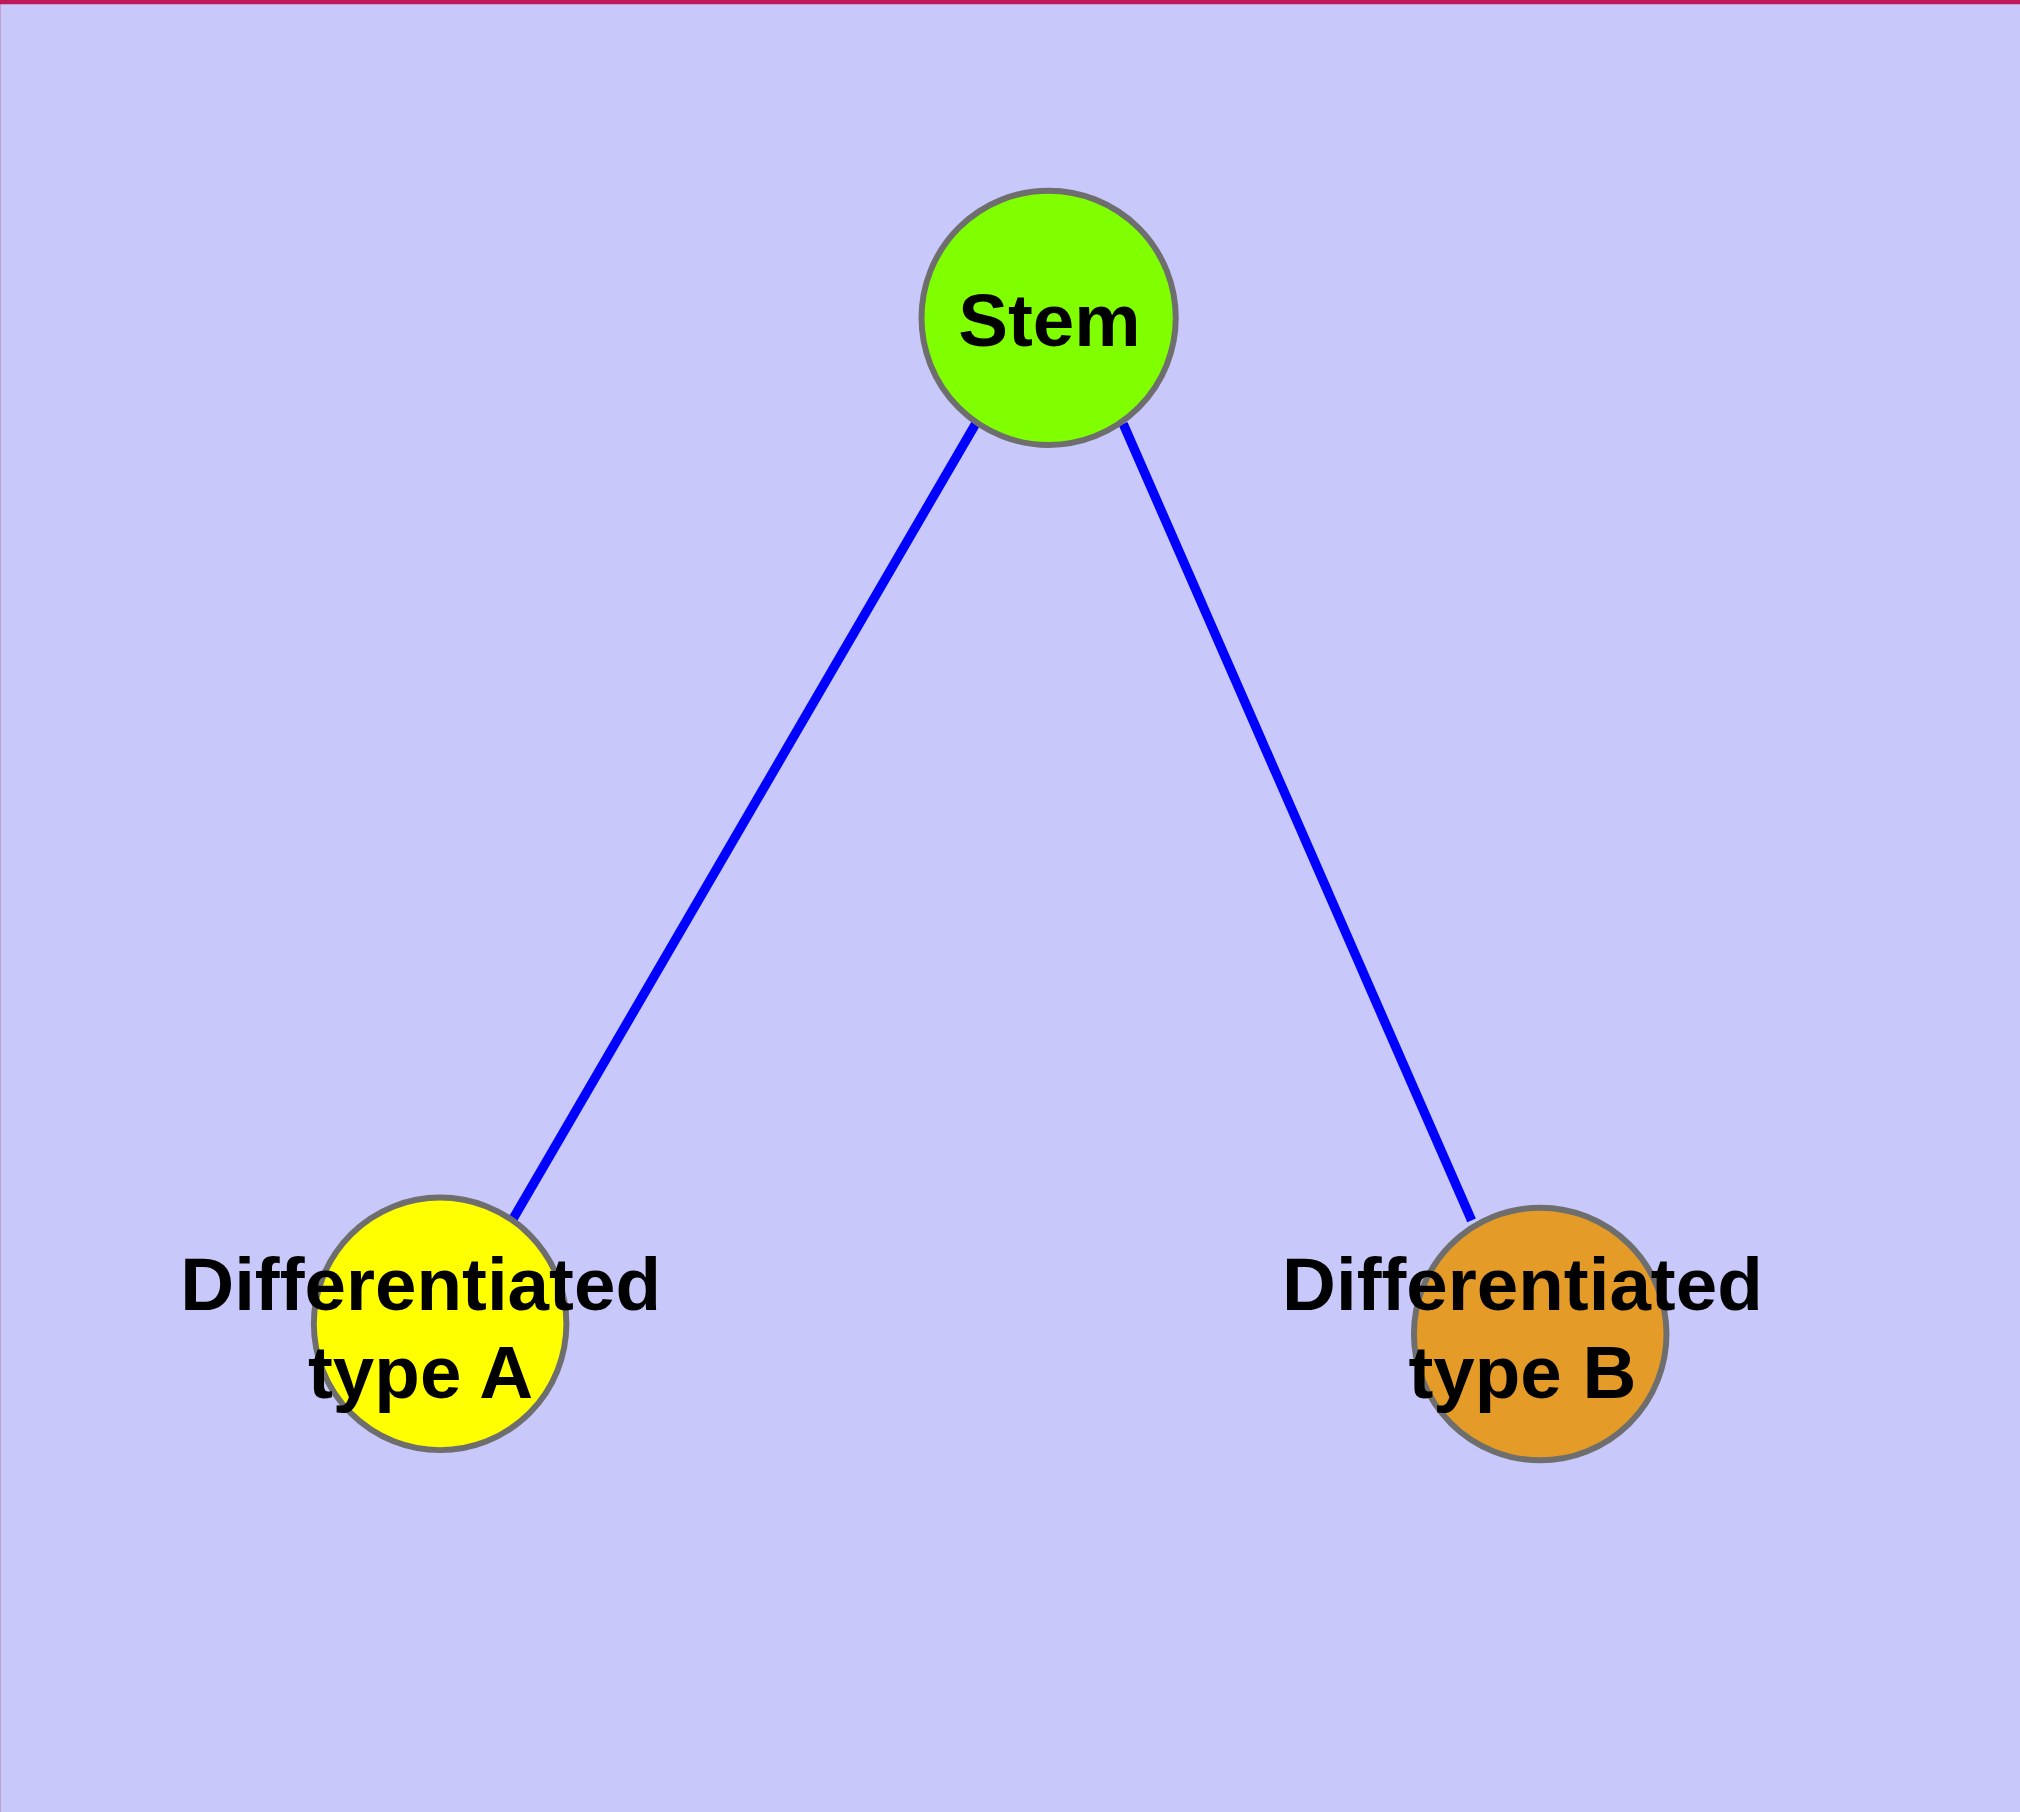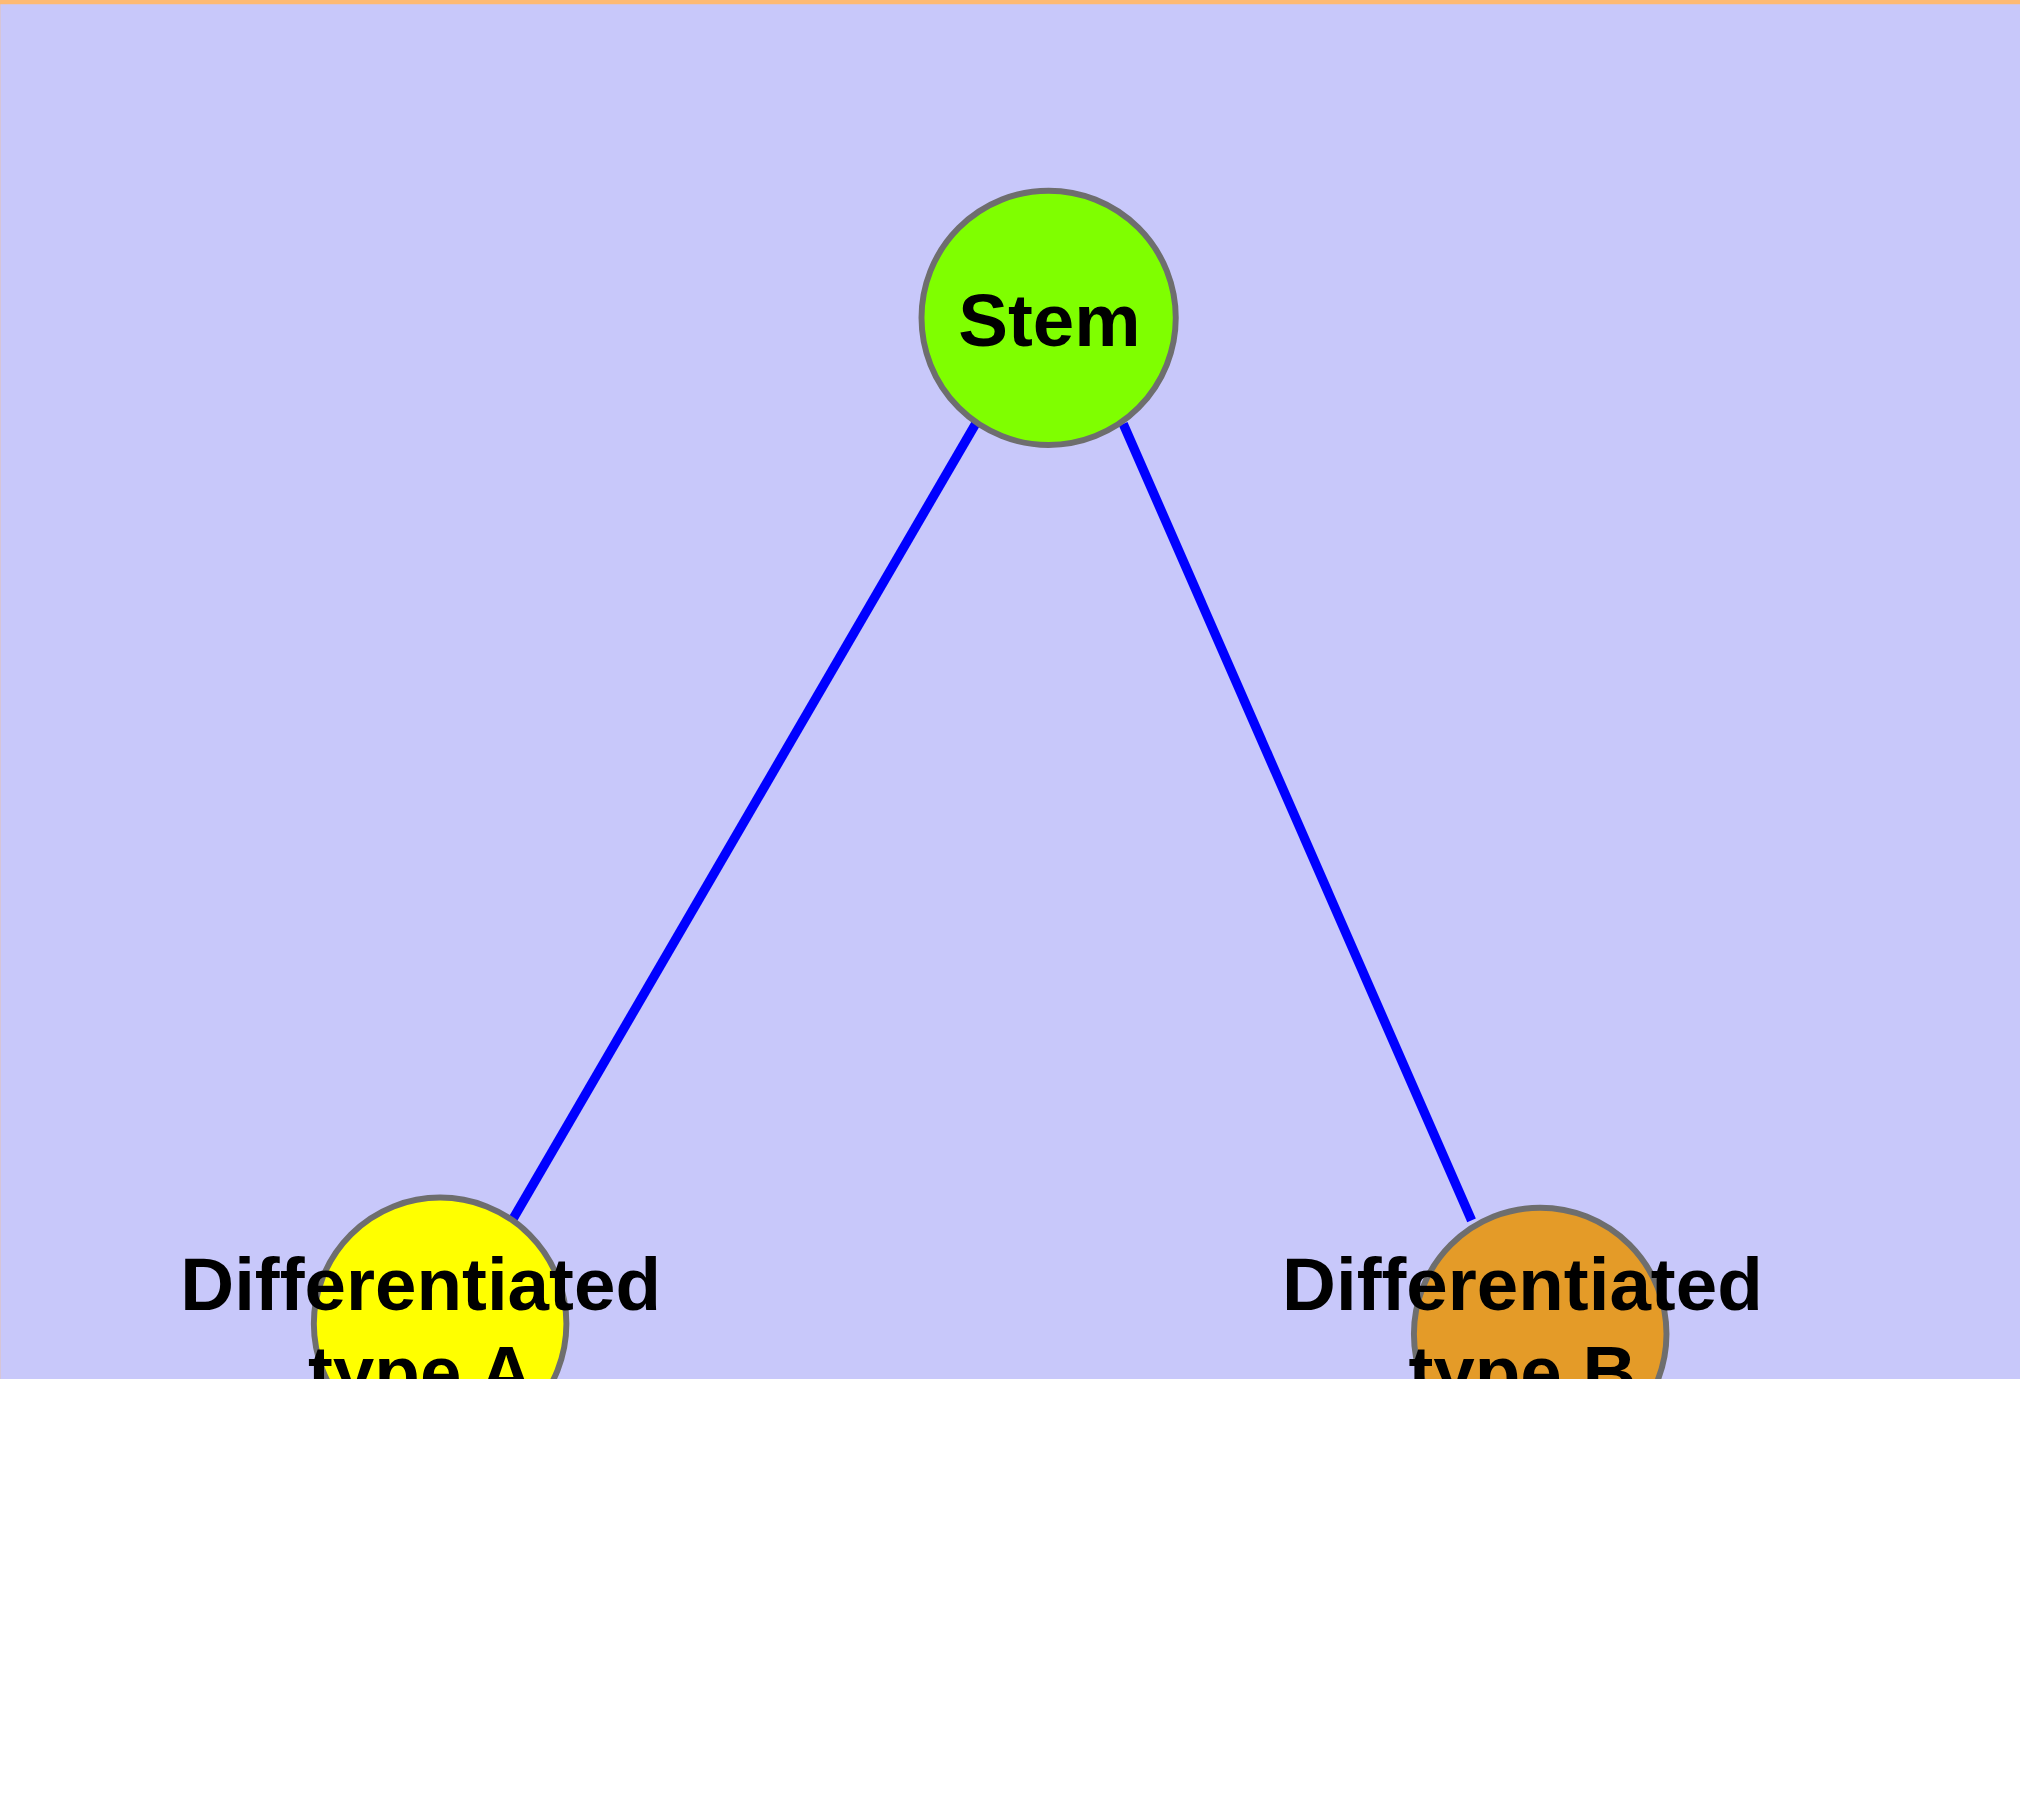--- a/index.html
+++ b/index.html
@@ -31,21 +31,21 @@
     text-anchor: middle;
     dominant-baseline: alphabetic;
   }
   .edge-line {
     stroke-linecap: butt;
   }
 </style>
 </head>
 <body>
 
-<div id="canvas" style="width: 2021px; height: 1379px; background: #fdba74;">
+<div id="canvas" style="width: 2021px; height: 1812px; background: #be185d;">
   <svg id="graph-svg" viewBox="0 0 2384 2138" xmlns="http://www.w3.org/2000/svg">
 
     <rect id="bg-rect" x="0" y="5" width="2384" height="2133" fill="#c8c8fa"></rect>
 
     <g>
       <line class="edge-line" id="edge-0" x1="1152" y1="498" x2="604" y2="1440" stroke="#0000ff" stroke-width="11"></line>
       <line class="edge-line" id="edge-1" x1="1325" y1="500" x2="1736" y2="1440" stroke="#0000ff" stroke-width="11"></line>
     </g>
 
     <g>

